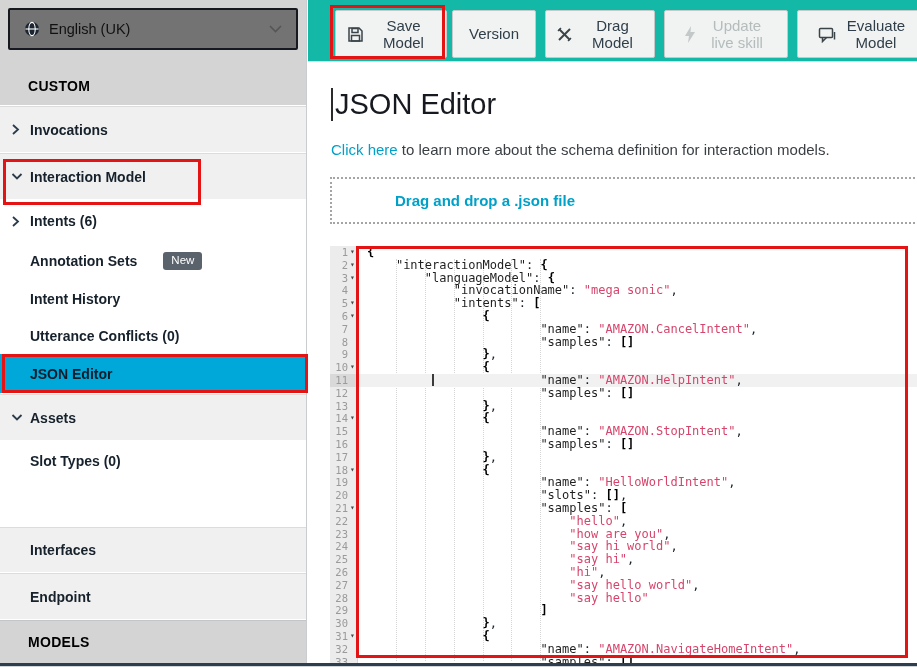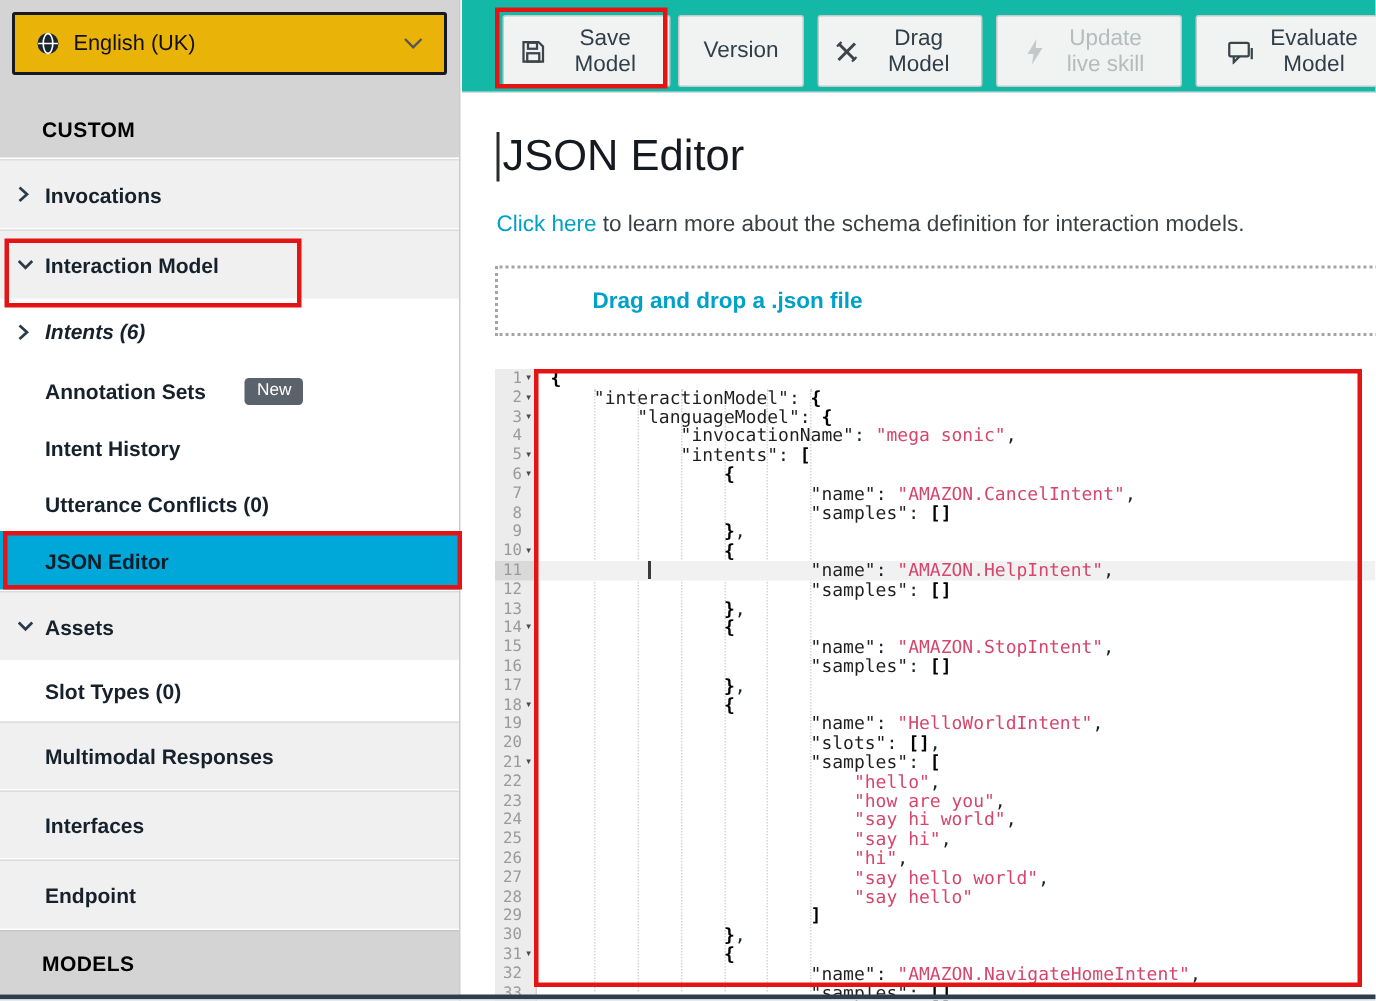--- a/index.html
+++ b/index.html
@@ -9,21 +9,21 @@
     --key:#1f1f1f; --str:#d6456b; --pun:#000;
   }
   *{margin:0;padding:0;box-sizing:border-box;}
   html,body{width:917px;height:667px;overflow:hidden;background:#fff;
     font-family:"Liberation Sans",sans-serif;color:var(--ink);}
 
   
   .sidebar{position:absolute;left:0;top:0;width:307px;height:667px;background:#fff;
     border-right:1px solid #c9cdcf;z-index:2;}
   .lang-strip{position:absolute;left:0;top:0;width:100%;height:105px;background:var(--strip);}
-  .lang-box{position:absolute;left:8px;top:8px;width:290px;height:42px;background:#eab308;
+  .lang-box{position:absolute;left:8px;top:8px;width:290px;height:42px;background:#737373;
     border:2px solid #16191f;border-radius:2px;display:flex;align-items:center;
     padding:0 14px;cursor:pointer;}
   .lang-box .lbl{margin-left:9px;font-size:14.5px;color:#111;}
   .lang-box .chev{margin-left:auto;}
   .section-label{position:absolute;left:28px;font-size:14px;font-weight:bold;
     color:#000000;letter-spacing:.3px;}
   .nav-row{position:absolute;left:0;width:100%;display:flex;align-items:center;cursor:pointer;
     font-size:14px;font-weight:600;color:var(--ink);}
   .nav-row .txt{margin-left:30px;}
   .nav-row .chevbox{position:absolute;left:11px;width:12px;height:12px;display:flex;align-items:center;}
@@ -113,21 +113,21 @@
 
   <div class="nav-row row-gray" style="top:153px;height:46px;">
     <span class="chevbox">
       <svg width="12" height="9" viewBox="0 0 12 9">
           <polyline points="1.5,2 6,6.5 10.5,2" fill="none" stroke="#2b3b49" stroke-width="1.8"></polyline>
         </svg>
     </span>
     <span class="txt">Interaction Model</span>
   </div>
 
-  <div class="nav-row row-white" style="top:200px;height:42px;font-style:italic;">
+  <div class="nav-row row-white" style="top:200px;height:42px;">
     <span class="chevbox">
       <svg width="9" height="13" viewBox="0 0 9 13">
           <polyline points="2,2 7,6.5 2,11" fill="none" stroke="#2b3b49" stroke-width="1.8"></polyline>
         </svg>
     </span>
     <span class="txt">Intents (6)</span>
   </div>
 
   <div class="nav-row row-white" style="top:242px;height:38px;">
     <span class="txt">Annotation Sets</span>
@@ -152,23 +152,20 @@
           <polyline points="1.5,2 6,6.5 10.5,2" fill="none" stroke="#2b3b49" stroke-width="1.8"></polyline>
         </svg>
     </span>
     <span class="txt">Assets</span>
   </div>
 
   <div class="nav-row row-white" style="top:441px;height:39px;">
     <span class="txt">Slot Types (0)</span>
   </div>
 
-  <div class="nav-row row-gray" style="top:481px;height:45px;">
-    <span class="txt">Multimodal Responses</span>
-  </div>
 
   <div class="nav-row row-gray" style="top:527px;height:45px;">
     <span class="txt">Interfaces</span>
   </div>
 
   <div class="nav-row row-gray" style="top:573px;height:46px;">
     <span class="txt">Endpoint</span>
   </div>
 
   <div class="models-strip">

